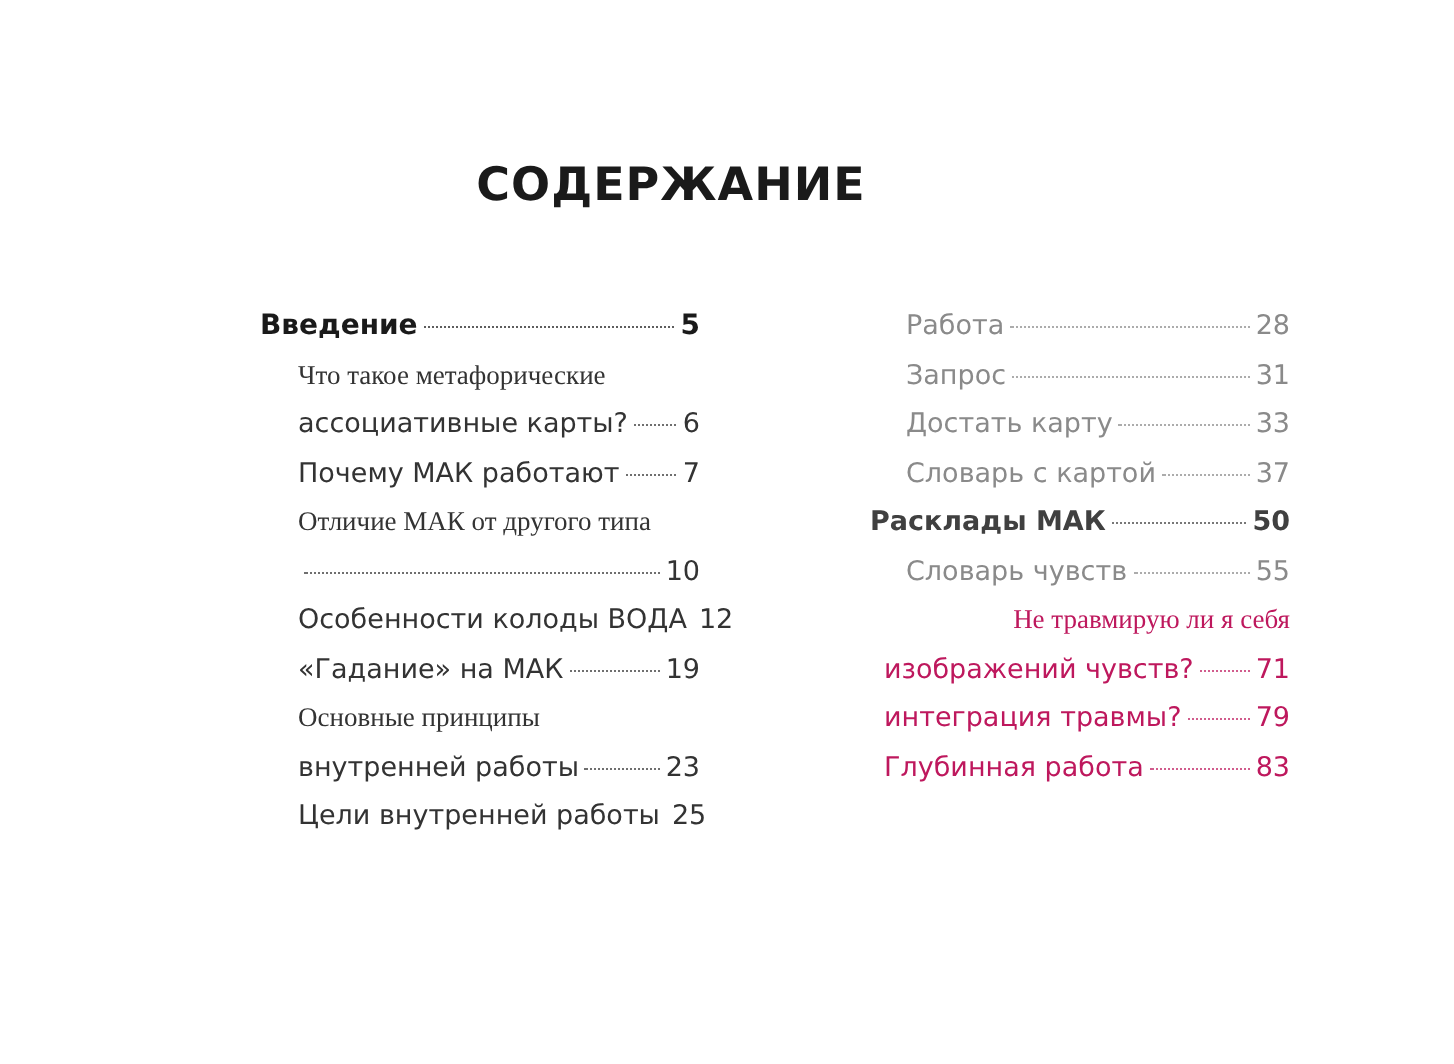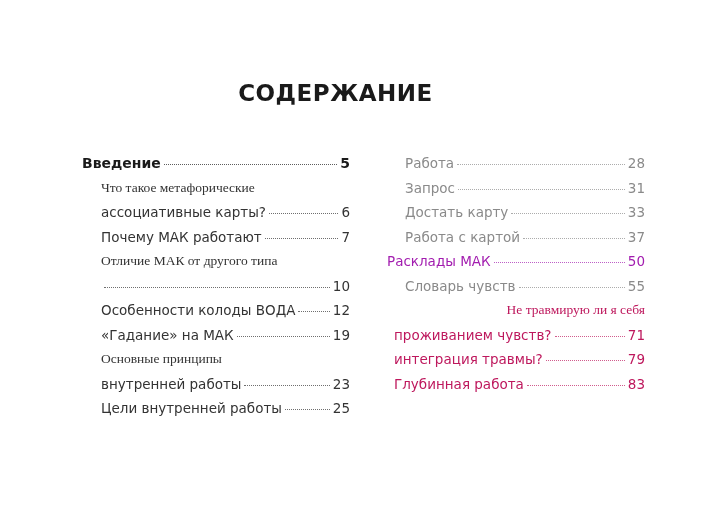--- a/index.html
+++ b/index.html
@@ -30,20 +30,21 @@
       position: absolute;
       top: 151px;
     }
     .col.left { left: 82px; width: 268px; }
     .col.right { left: 387px; width: 258px; }
 
     .entry {
       display: block;
       font-size: 13.5px;
       line-height: 24.5px;
+      margin-left: 48px;
     }
     .entry.multi .line1 {
       display: block;
       font-family: Liberation Serif, serif;
     }
     .row {
       display: flex;
       align-items: baseline;
     }
     .row .txt { white-space: nowrap; }
@@ -55,21 +56,21 @@
       top: -3px;
       opacity: 0.7;
     }
     .row .pg { white-space: nowrap; }
 
     .lvl0 { color: #1a1a1a; }
     .lvl0.bold { font-weight: bold; font-size: 14px; }
     .lvl1 { padding-left: 19px; color: #333; }
     .lvl1r { padding-left: 18px; color: #8a8a8a; }
     .lvl0r { padding-left: 7px; color: #be185d; text-align: right; }
-    .top-r { color: #a21caf; }
+    .top-r { color: #404040; font-weight: bold; }
   </style>
 </head>
 <body>
 
 <div class="title">СОДЕРЖАНИЕ</div>
 
 <div class="col left">
   <div class="entry lvl0 bold">
     <div class="row">
         <span class="txt">Введение</span>
@@ -147,21 +148,21 @@
   </div>
   <div class="entry lvl1r">
     <div class="row">
         <span class="txt">Достать карту</span>
         <span class="dots"></span>
         <span class="pg">33</span>
       </div>
   </div>
   <div class="entry lvl1r">
     <div class="row">
-        <span class="txt">Работа с картой</span>
+        <span class="txt">Словарь с картой</span>
         <span class="dots"></span>
         <span class="pg">37</span>
       </div>
   </div>
   <div class="entry top-r">
     <div class="row">
         <span class="txt">Расклады МАК</span>
         <span class="dots"></span>
         <span class="pg">50</span>
       </div>
@@ -169,21 +170,21 @@
   <div class="entry lvl1r">
     <div class="row">
         <span class="txt">Словарь чувств</span>
         <span class="dots"></span>
         <span class="pg">55</span>
       </div>
   </div>
   <div class="entry lvl0r multi">
     <span class="line1">Не травмирую ли я себя</span>
     <div class="row">
-        <span class="txt">проживанием чувств?</span>
+        <span class="txt">изображений чувств?</span>
         <span class="dots"></span>
         <span class="pg">71</span>
       </div>
   </div>
   <div class="entry lvl0r multi">
     <div class="row">
         <span class="txt">интеграция травмы?</span>
         <span class="dots"></span>
         <span class="pg">79</span>
       </div>

